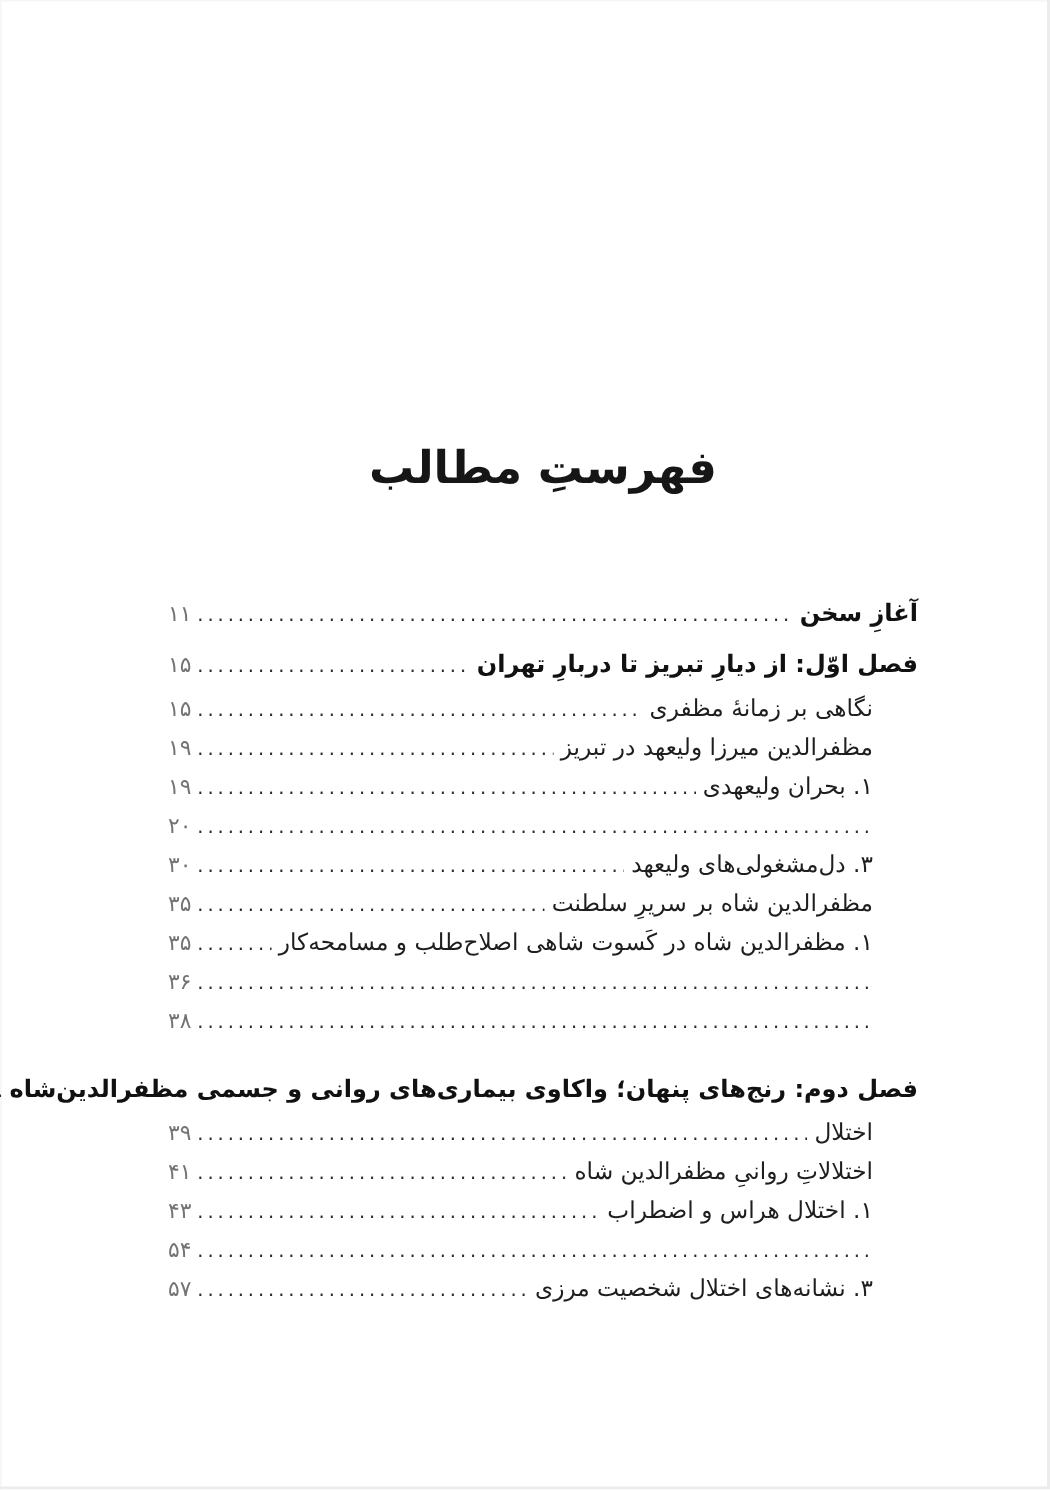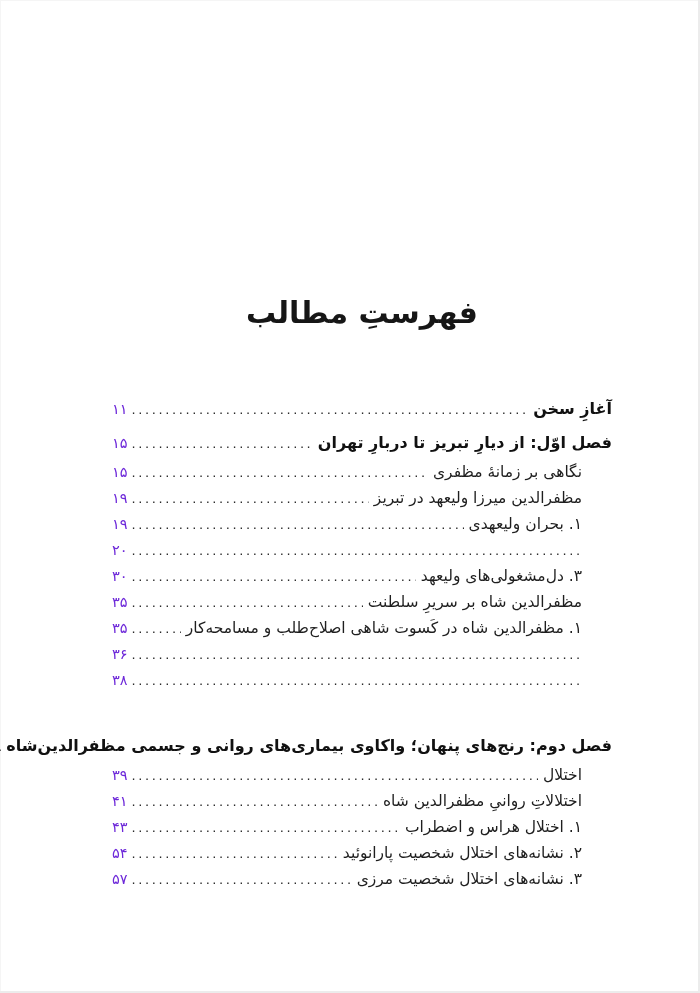--- a/index.html
+++ b/index.html
@@ -43,21 +43,21 @@
     font-weight: bold;
     font-size: 16px;
     margin-top: 8px;
     margin-bottom: 3px;
     color: #111111;
   }
   .toc-row.lvl-section {
     padding-right: 30px; 
     color: #1e1e1e;
   }
-  .toc-row.new-block { margin-top: 40px; }
+  .toc-row.new-block { margin-top: 20px; }
   .toc-label {
     flex: 0 0 auto;
     padding-left: 5px;
   }
   .toc-leader {
     flex: 1 1 auto;
     min-width: 10px;
     overflow: hidden;
     direction: ltr;
     text-align: left;
@@ -68,21 +68,21 @@
     font-size: 13px;
     letter-spacing: 2.6px;
     color: #2a2a2a;
     font-weight: normal;
   }
   .toc-page {
     flex: 0 0 auto;
     padding-right: 4px;
     font-size: 14.5px;
     font-weight: normal;
-    color: #6d28d9;
+    color: #737373;
   }
 </style>
 </head>
 <body>
 
 <div class="page">
   <div class="content">
     <h1 class="doc-title">فهرستِ مطالب</h1>
     <div class="toc-list" id="toc-list">
   <div class="toc-row lvl-chapter">
@@ -166,21 +166,20 @@
     <span class="toc-page">۴۱</span>
   </div>
 
   <div class="toc-row lvl-section">
     <span class="toc-label">۱. اختلال هراس و اضطراب</span>
     <span class="toc-leader"></span>
     <span class="toc-page">۴۳</span>
   </div>
 
   <div class="toc-row lvl-section">
-    <span class="toc-label">۲. نشانه‌های اختلال شخصیت پارانوئید</span>
     <span class="toc-leader"></span>
     <span class="toc-page">۵۴</span>
   </div>
 
   <div class="toc-row lvl-section">
     <span class="toc-label">۳. نشانه‌های اختلال شخصیت مرزی</span>
     <span class="toc-leader"></span>
     <span class="toc-page">۵۷</span>
   </div>
 </div>

